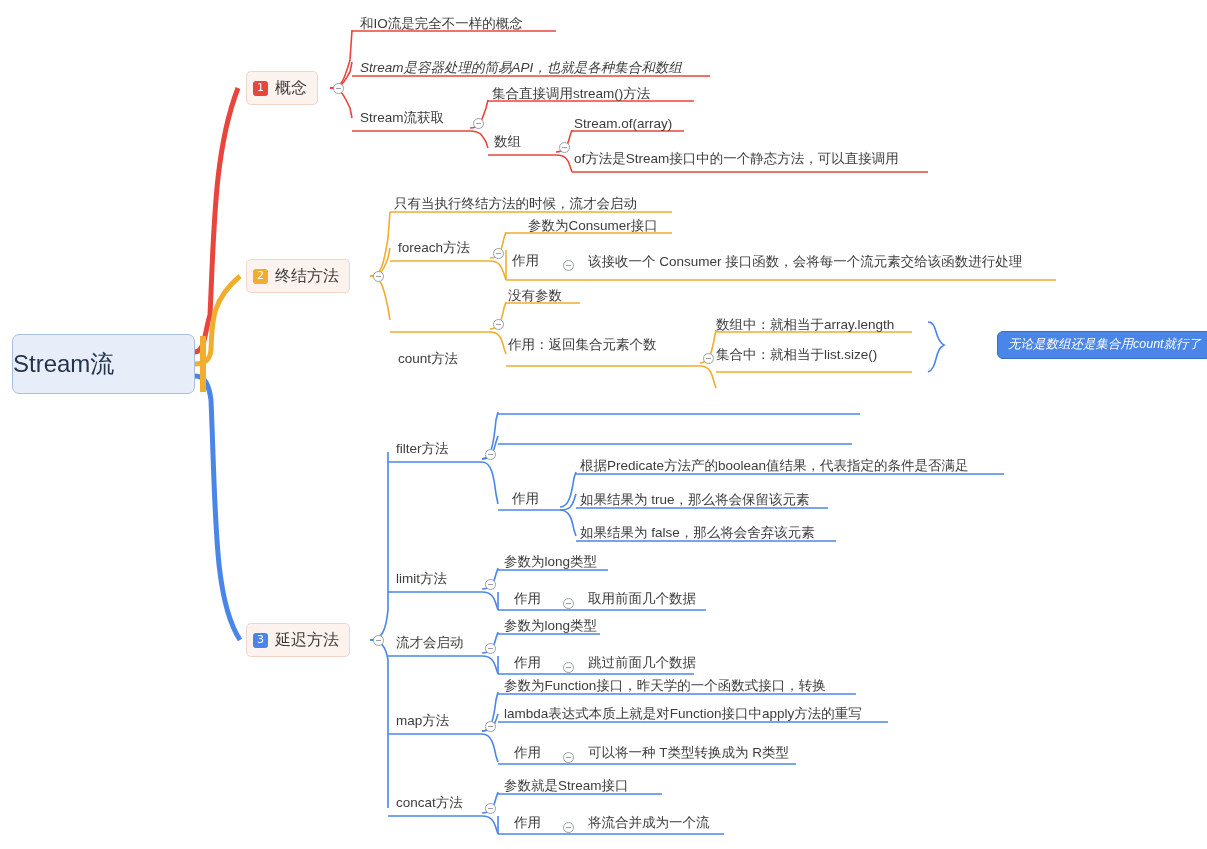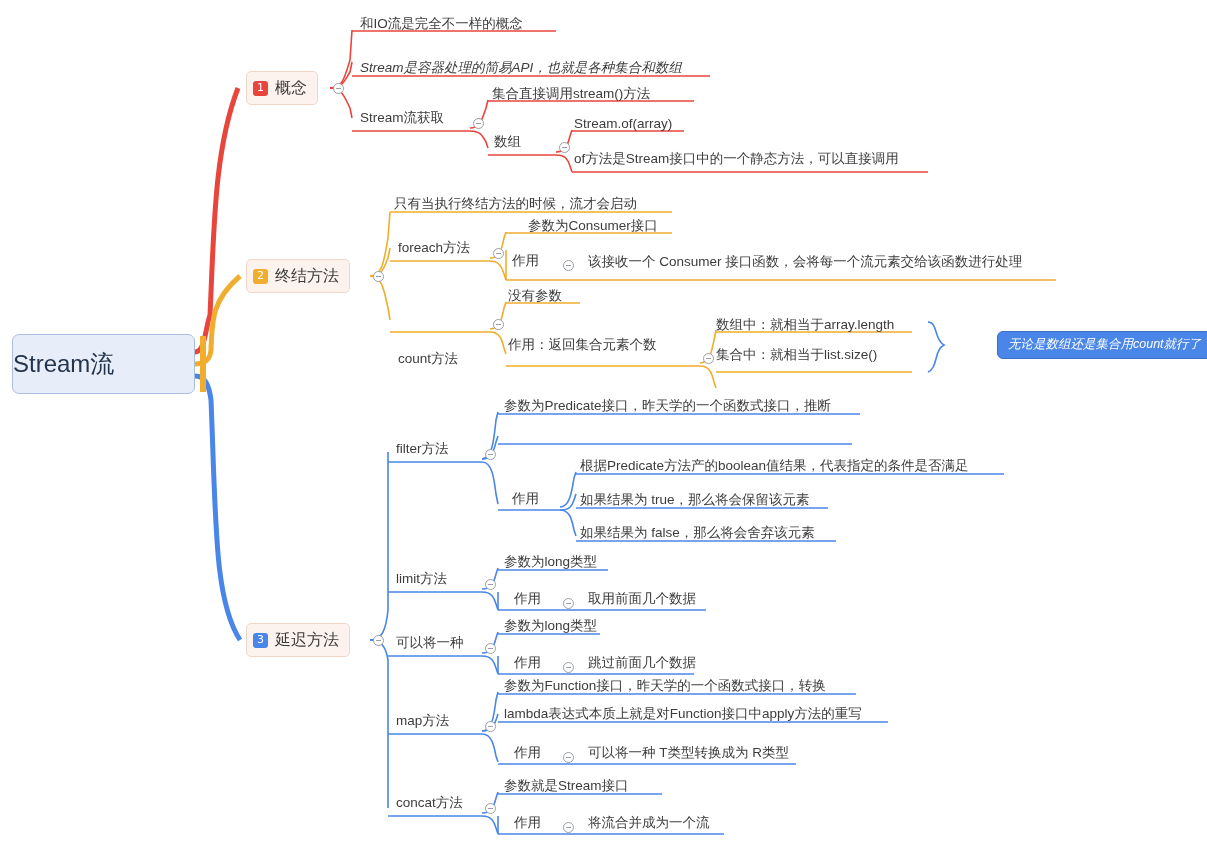--- a/index.html
+++ b/index.html
@@ -219,34 +219,33 @@
   <div class="node note" style="left:952px;top:331px;">无论是数组还是集合用count就行了</div>
 
   <div class="node l1 c3" style="left:246px;top:623px;">
     <span class="num">3</span>
     <span>延迟方法</span>
   </div>
   <div class="toggle" style="left:373px;top:635px;"></div>
 
   <div class="node mid" style="left:396px;top:441px;">filter方法</div>
   <div class="toggle" style="left:485px;top:449px;"></div>
-  <div class="node leaf" style="left:504px;top:398px;">参数为Predicate接口，昨天学的一个函数式接口，推断</div>
   <div class="node mid" style="left:512px;top:491px;">作用</div>
   <div class="node leaf" style="left:580px;top:458px;">根据Predicate方法产的boolean值结果，代表指定的条件是否满足</div>
   <div class="node leaf" style="left:580px;top:492px;">如果结果为 true，那么将会保留该元素</div>
   <div class="node leaf" style="left:580px;top:525px;">如果结果为 false，那么将会舍弃该元素</div>
 
   <div class="node mid" style="left:396px;top:571px;">limit方法</div>
   <div class="toggle" style="left:485px;top:579px;"></div>
   <div class="node leaf" style="left:504px;top:554px;">参数为long类型</div>
   <div class="node mid" style="left:514px;top:591px;">作用</div>
   <div class="toggle" style="left:563px;top:598px;"></div>
   <div class="node leaf" style="left:588px;top:591px;">取用前面几个数据</div>
 
-  <div class="node mid" style="left:396px;top:635px;">可以将一种</div>
+  <div class="node mid" style="left:396px;top:635px;">流才会启动</div>
   <div class="toggle" style="left:485px;top:643px;"></div>
   <div class="node leaf" style="left:504px;top:618px;">参数为long类型</div>
   <div class="node mid" style="left:514px;top:655px;">作用</div>
   <div class="toggle" style="left:563px;top:662px;"></div>
   <div class="node leaf" style="left:588px;top:655px;">跳过前面几个数据</div>
 
   <div class="node mid" style="left:396px;top:713px;">map方法</div>
   <div class="toggle" style="left:485px;top:721px;"></div>
   <div class="node leaf" style="left:504px;top:678px;">参数为Function接口，昨天学的一个函数式接口，转换</div>
   <div class="node leaf" style="left:504px;top:706px;">lambda表达式本质上就是对Function接口中apply方法的重写</div>

